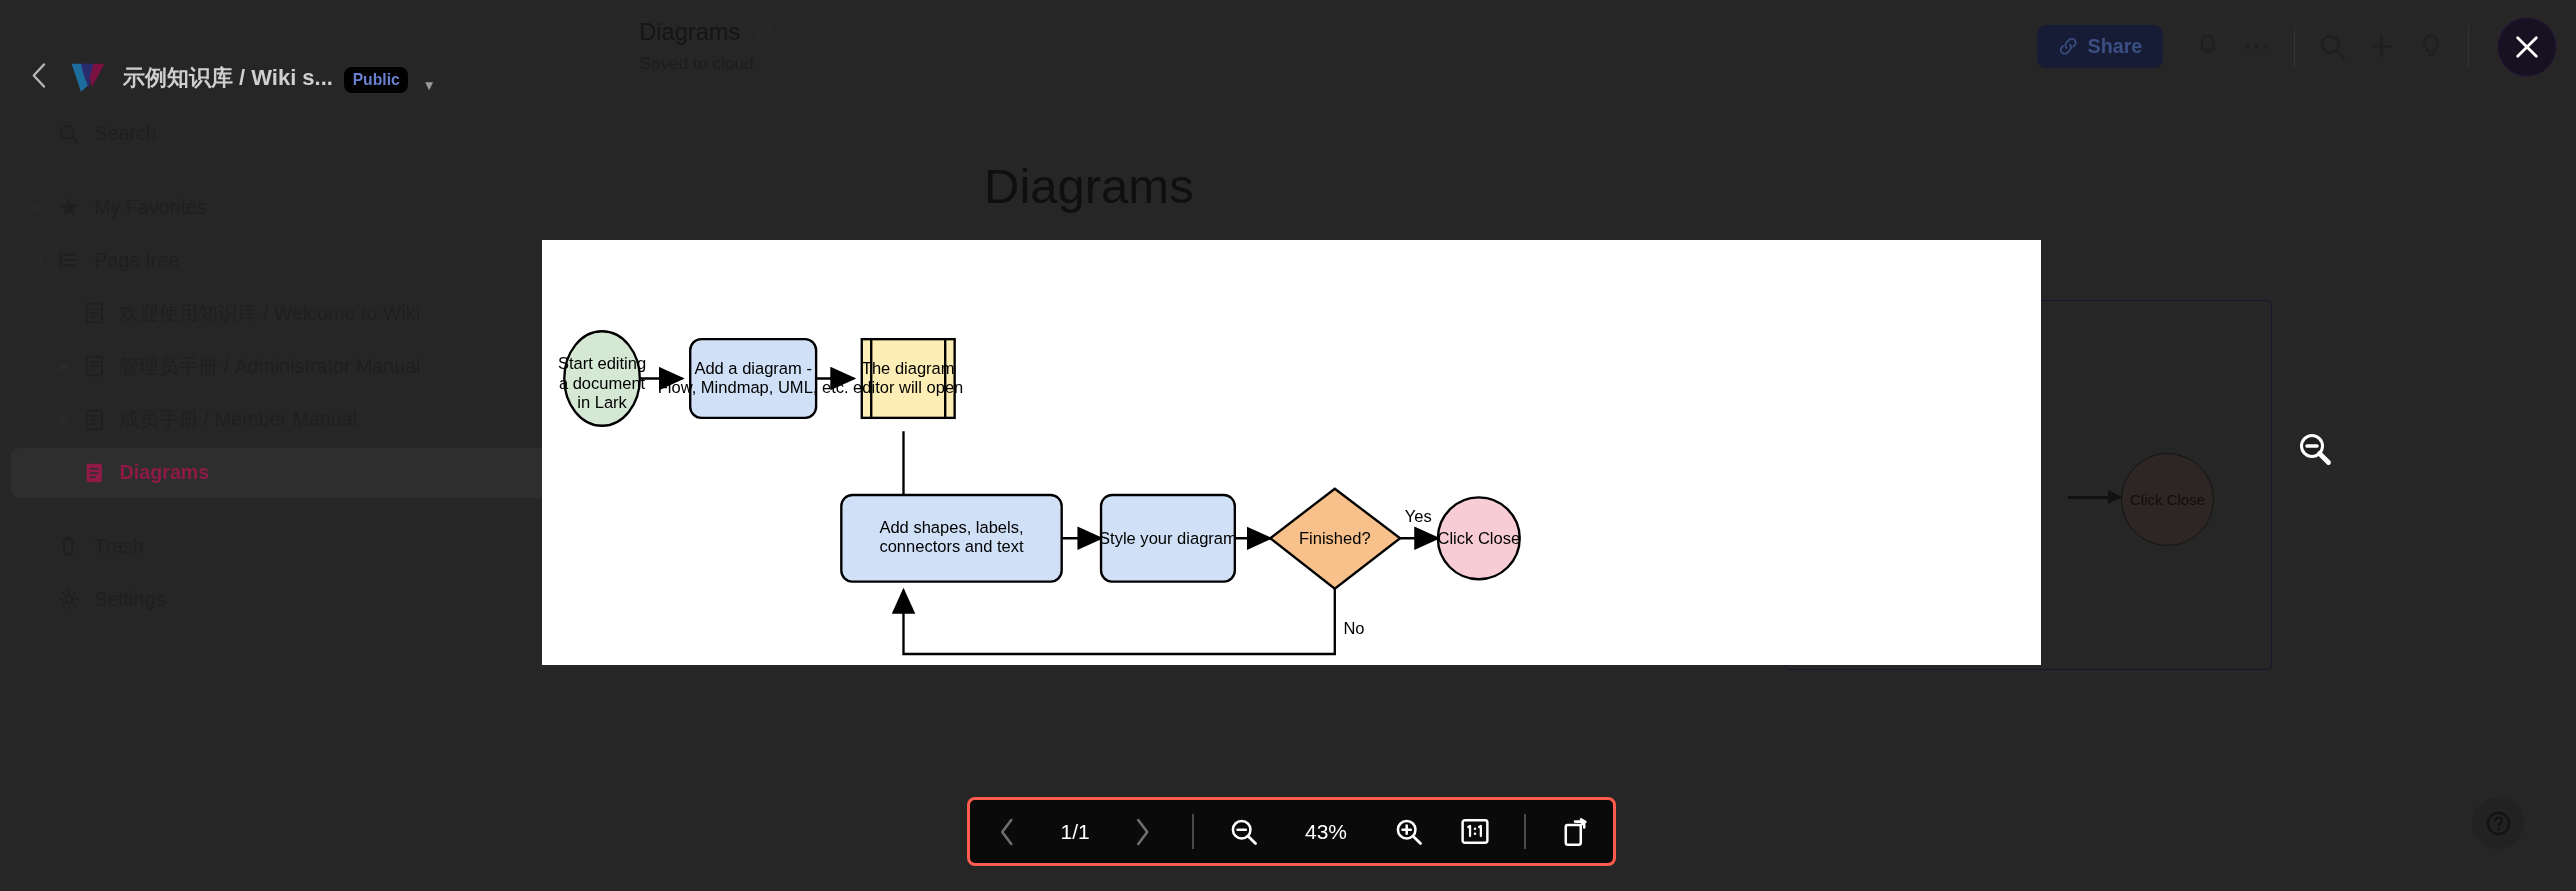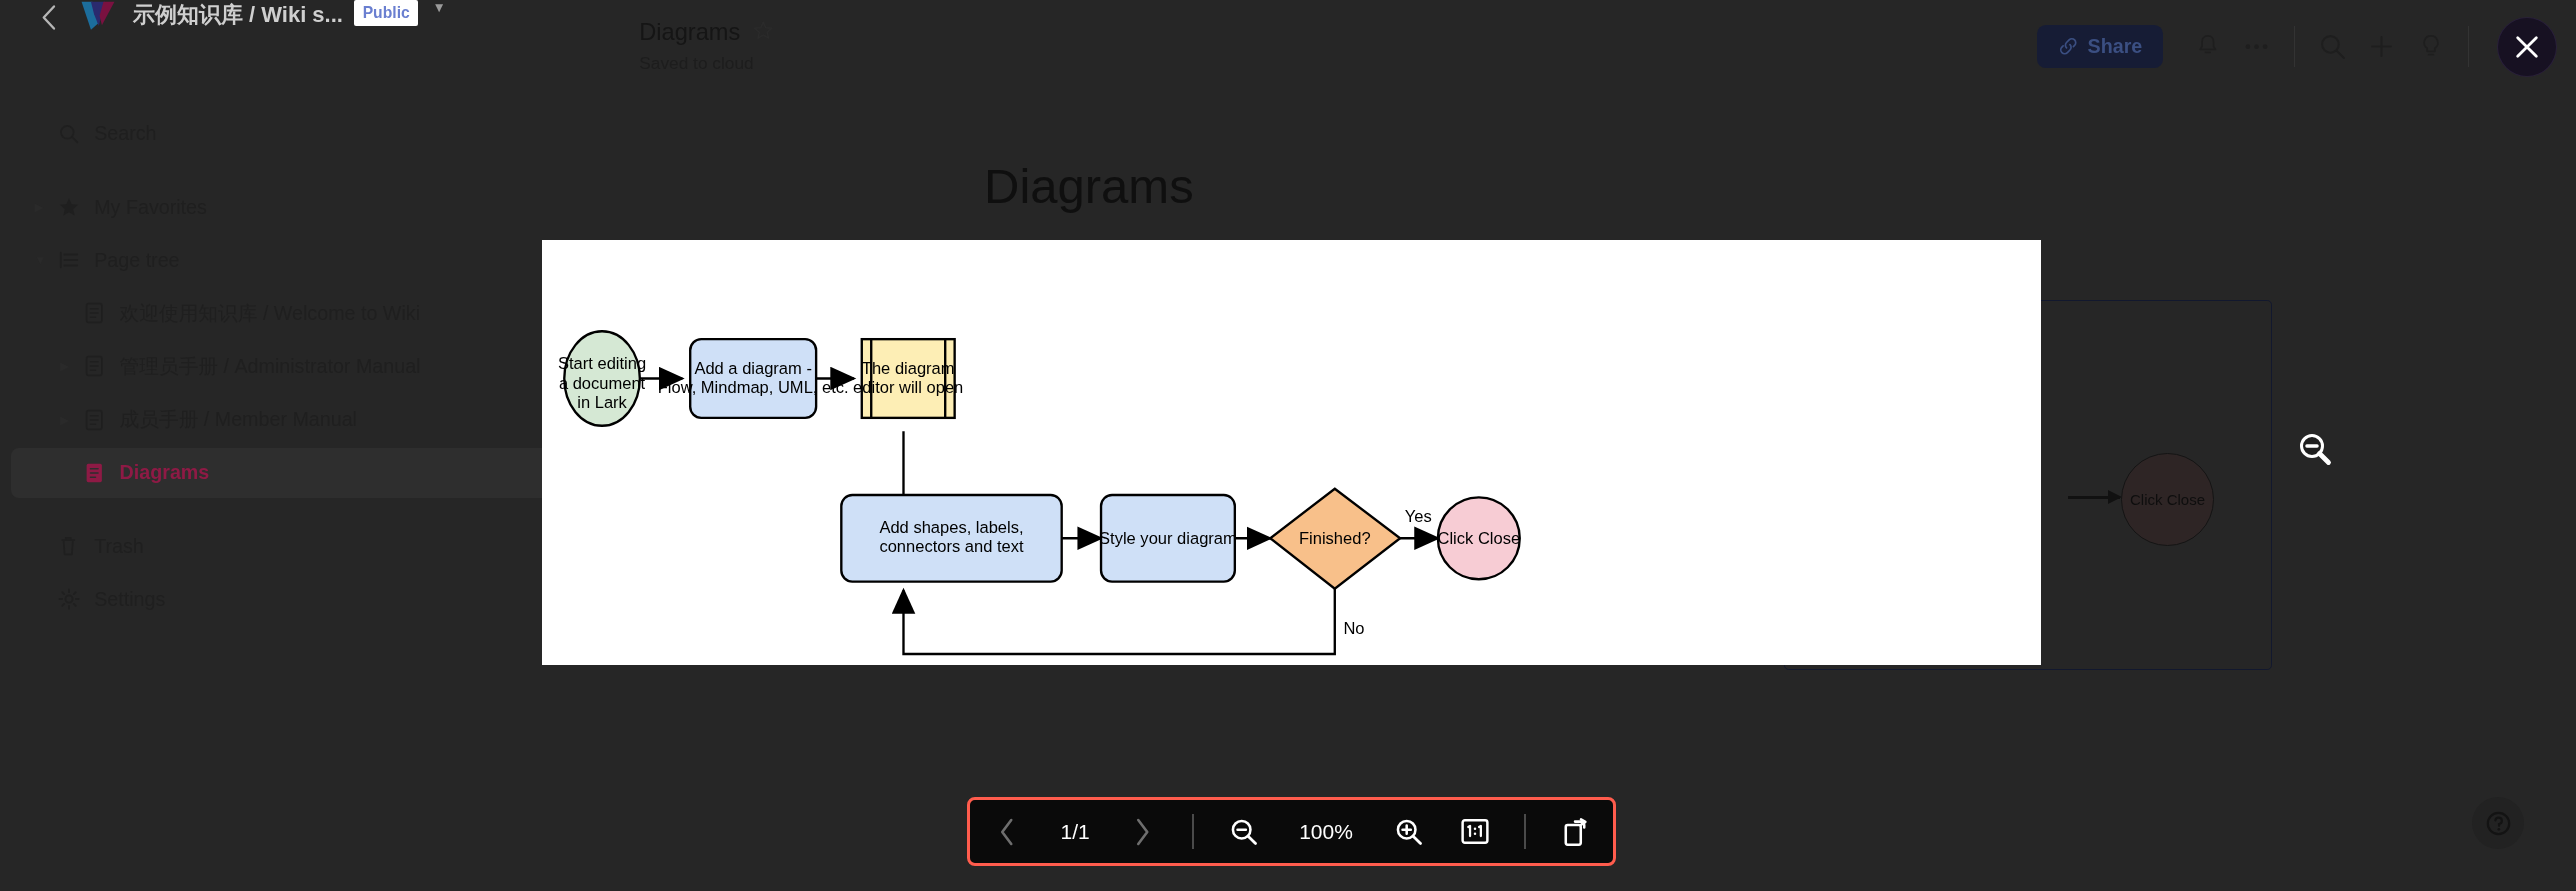--- a/index.html
+++ b/index.html
@@ -10,33 +10,33 @@
     overflow: hidden;
   }
   #app { position: relative; width: 2576px; height: 891px; }
 
   
   .topbar {
     position: absolute; top: 0; left: 0; width: 2576px; height: 93px;
     background: #262626;
     display: flex; align-items: center;
   }
-  .tb-left { display: flex; align-items: flex-start; height: 93px; width: 622px; padding-left: 32px; }
+  .tb-left { display: flex; align-items: flex-end; height: 93px; width: 622px; padding-left: 22px; }
   .back-btn {
     width: 35px; height: 35px; display: flex; align-items: center; justify-content: center;
     color: #b9b9b9; cursor: pointer;
   }
   .wiki-logo { width: 36px; height: 31.5px; margin-left: 12.6px; display:flex; align-items:center; }
   .wiki-title {
     margin-left: 17.3px; color: #cfcfcf; font-size: 22px; font-weight: bold;
     white-space: nowrap;
   }
   .badge-public {
-    margin-left: 11px; background: #ffffff; color: #6a7fd0;
-    font-size: 15.7px; font-weight: bold; padding: 3.9px 8.7px; border-radius: 2px;
+    margin-left: 11px; background: #000000; color: #6a7fd0;
+    font-size: 15.7px; font-weight: bold; padding: 3.9px 8.7px; border-radius: 8px;
   }
   .caret-down { margin-left: 14px; color: #9a9a9a; font-size: 13.4px; }
 
   .tb-center { flex: 1; display: flex; flex-direction: column; justify-content: center; padding-left: 17.3px; height: 93px; }
   .doc-title-row { display: flex; align-items: center; gap: 12.6px; }
   .doc-title { color: #151515; font-size: 23.6px; }
   .star-icon { color: #1b1b1b; font-size: 20.5px; line-height: 1; }
   .doc-sub { color: #1d1d1d; font-size: 17.3px; margin-top: 7.9px; }
 
   .tb-right { display: flex; align-items: center; gap: 0px; padding-right: 20.5px; height: 93px; }
@@ -451,21 +451,21 @@
     <div class="bt-sep"></div>
 
     <div class="bt-btn">
       <svg width="30" height="30" viewBox="0 0 26 26">
         <circle cx="11" cy="11" r="7.6" fill="none" stroke="currentColor" stroke-width="2.2"></circle>
         <path d="M7.4 11 h7.2" stroke="currentColor" stroke-width="2.2" stroke-linecap="round"></path>
         <path d="M16.6 16.6 L23 23" stroke="currentColor" stroke-width="2.4" stroke-linecap="round"></path>
       </svg>
     </div>
 
-    <div class="bt-zoom">100%</div>
+    <div class="bt-zoom">43%</div>
 
     <div class="bt-btn">
       <svg width="30" height="30" viewBox="0 0 26 26">
         <circle cx="11" cy="11" r="7.6" fill="none" stroke="currentColor" stroke-width="2.2"></circle>
         <path d="M7.4 11 h7.2 M11 7.4 v7.2" stroke="currentColor" stroke-width="2.2" stroke-linecap="round"></path>
         <path d="M16.6 16.6 L23 23" stroke="currentColor" stroke-width="2.4" stroke-linecap="round"></path>
       </svg>
     </div>
 
     <div class="bt-btn">

